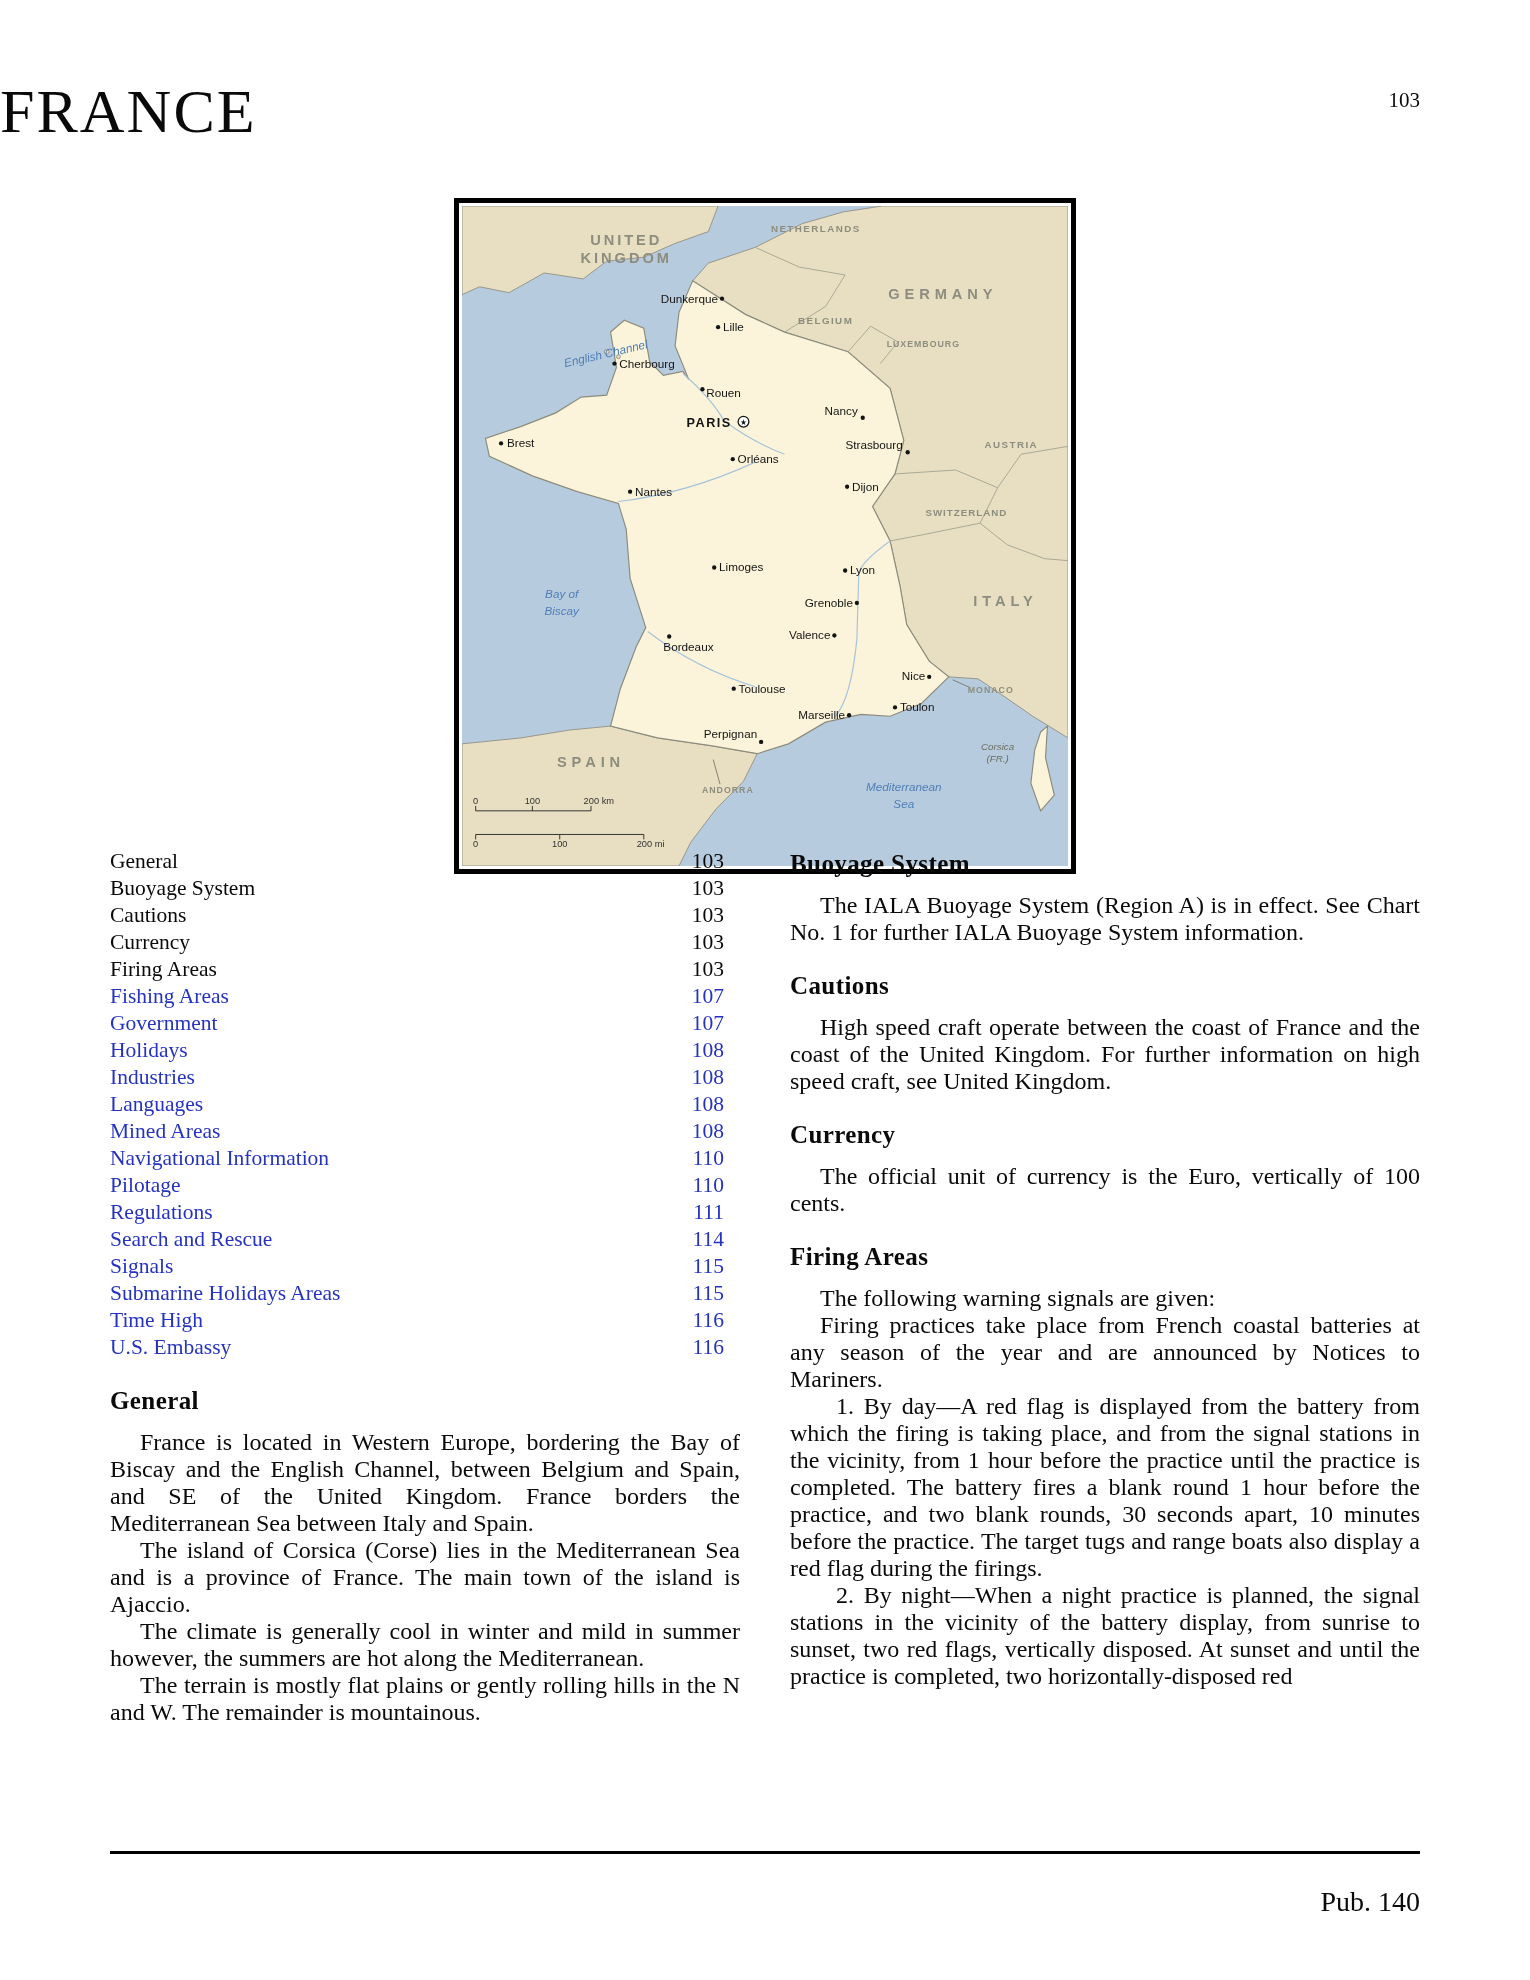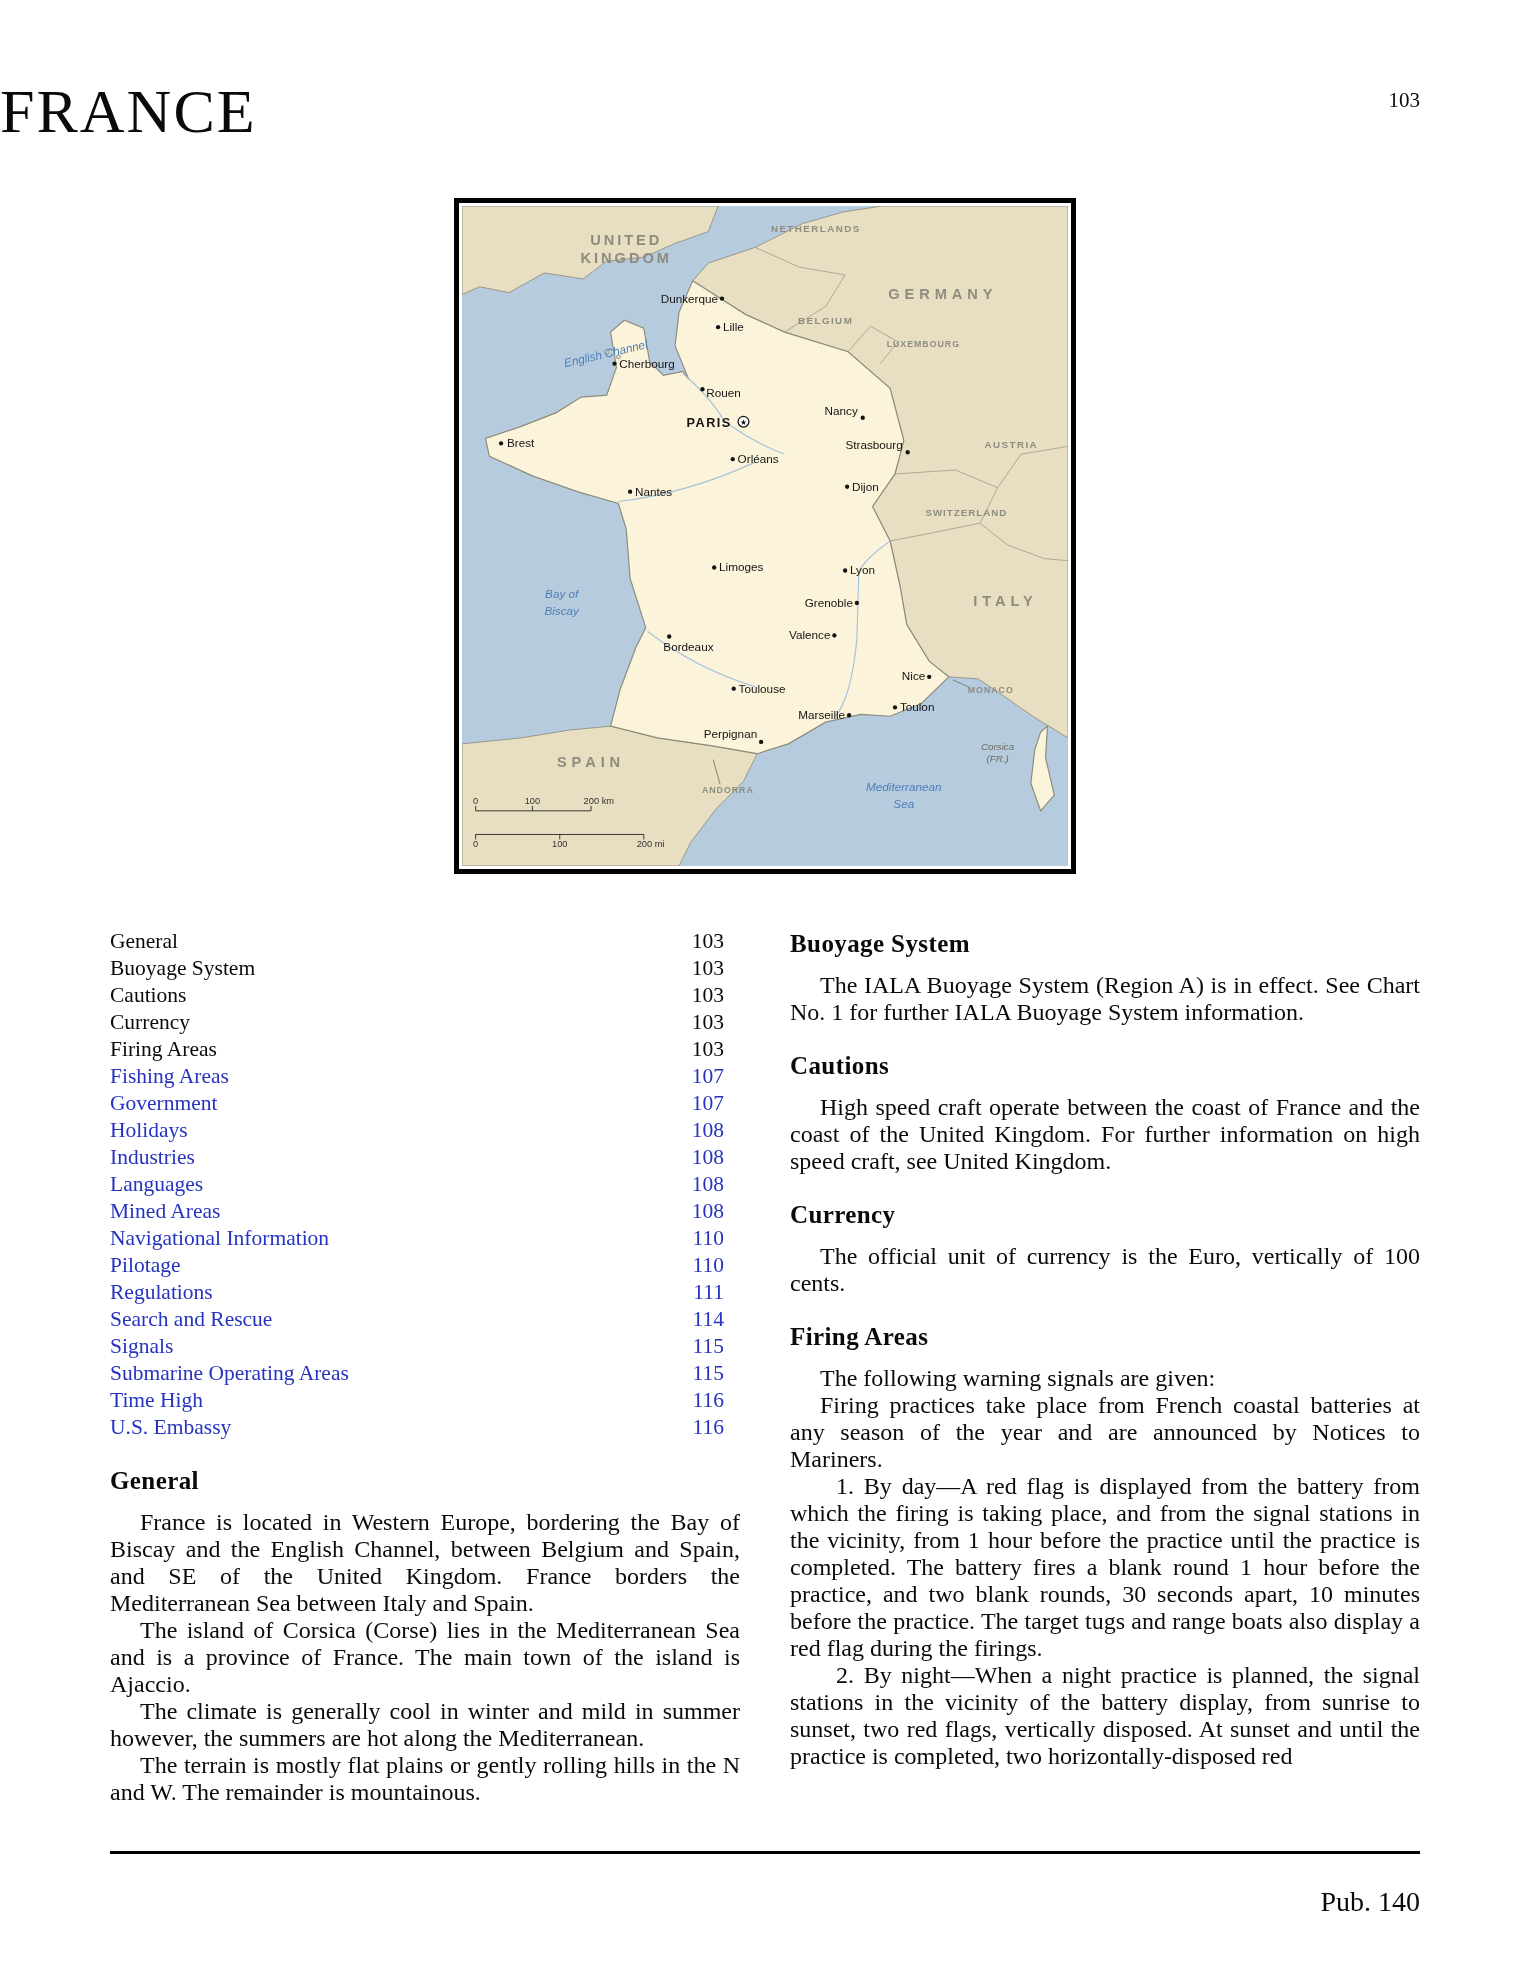--- a/index.html
+++ b/index.html
@@ -25,21 +25,21 @@
   .m-country{fill:#8d8d7f;font-family:"Liberation Sans",sans-serif;font-weight:bold;}
   .m-region{fill:#6d6d5f;font-style:italic;font-weight:normal;}
   .m-water{fill:#4f7fb5;font-style:italic;font-family:"Liberation Sans",sans-serif;}
   .m-city{fill:#141414;font-size:12px;font-family:"Liberation Sans",sans-serif;}
   .m-capital{font-weight:bold;font-size:13px;letter-spacing:1.5px;}
   .m-dot{fill:#141414;}
   .m-cap-ring{fill:#fff;stroke:#141414;stroke-width:1.3;}
   .m-cap-star{fill:#141414;font-family:"DejaVu Sans",sans-serif;}
   .m-scale{fill:#333;font-size:9.5px;font-family:"Liberation Sans",sans-serif;}
 
-  .col{position:absolute;top:928px;width:630px;}
+  .col{position:absolute;top:848px;width:630px;}
   .col-left{left:110px;}
   .col-right{left:790px;}
 
   .toc{margin:0 0 6px 0;}
   .toc-row{display:flex;justify-content:space-between;font-size:21.5px;line-height:27px;
            padding-right:16px;}
   .toc-row.link{color:var(--link-color,#2533c0);}
 
   .heading{font-size:25px;font-weight:bold;margin:26px 0 14px 0;letter-spacing:0.4px;}
   .col-right .heading.first{margin-top:2px;}
@@ -214,21 +214,21 @@
         </div>
         <div class="toc-row link">
           <span class="toc-label">Search and Rescue</span>
           <span class="toc-page">114</span>
         </div>
         <div class="toc-row link">
           <span class="toc-label">Signals</span>
           <span class="toc-page">115</span>
         </div>
         <div class="toc-row link">
-          <span class="toc-label">Submarine Operating Areas</span>
+          <span class="toc-label">Submarine Holidays Areas</span>
           <span class="toc-page">115</span>
         </div>
         <div class="toc-row link">
           <span class="toc-label">Time High</span>
           <span class="toc-page">116</span>
         </div>
         <div class="toc-row link">
           <span class="toc-label">U.S. Embassy</span>
           <span class="toc-page">116</span>
         </div>

